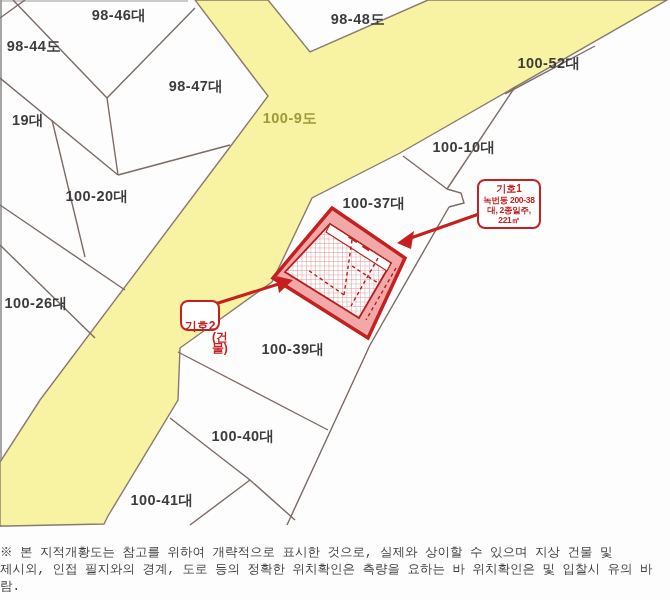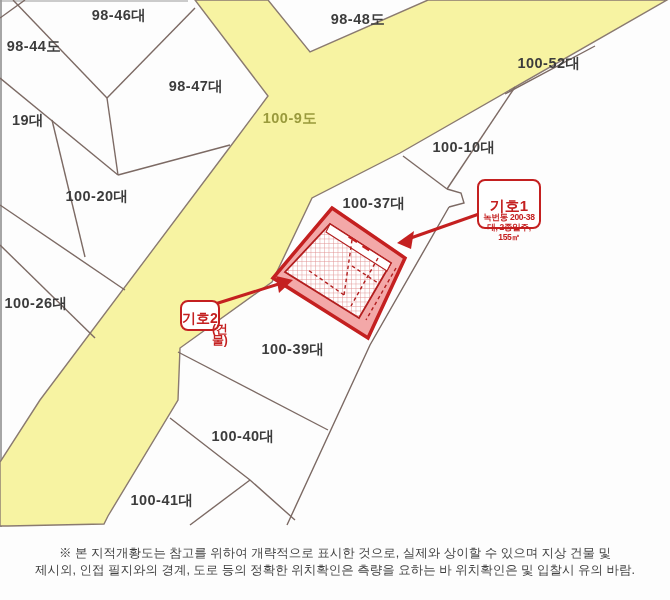--- a/index.html
+++ b/index.html
@@ -5,27 +5,27 @@
   html,body{margin:0;padding:0;background:#fdfdfd;}
   .page{position:relative;width:670px;height:600px;background:#fdfdfd;overflow:hidden;
         font-family:"Liberation Sans","DejaVu Sans",sans-serif;}
   .map-wrap{position:absolute;left:0;top:0;width:670px;height:540px;}
   svg{position:absolute;left:0;top:0;}
   .parcel-label{font-family:"Liberation Sans","DejaVu Sans",sans-serif;
      font-size:14.5px;font-weight:bold;fill:#3c3c3c;letter-spacing:0.5px;}
   .road-label{font-size:14.5px;font-weight:bold;fill:#9a9a3c;letter-spacing:0.5px;}
   .callout{position:absolute;background:#fff;border:2.5px solid #c42020;border-radius:8px;
      color:#c42020;text-align:center;font-weight:bold;box-sizing:border-box;}
-  .callout .t{font-size:15px;line-height:12px;margin-top:19px;}
+  .callout .t{font-size:10px;line-height:12px;margin-top:2px;}
   .callout .l{font-size:8.5px;line-height:10px;letter-spacing:-0.3px;}
-  .callout2 .t{font-size:14px;line-height:12px;margin-top:10px;}
+  .callout2 .t{font-size:12px;line-height:12px;margin-top:18px;}
   .callout2 .l{font-size:12px;line-height:11px;margin-left:30px;}
   .footer{position:absolute;left:0;top:540px;width:670px;height:60px;
-     color:#3f3f3f;font-size:12.5px;line-height:17px;text-align:center;
-     font-family:Liberation Sans, sans-serif;padding-top:5px;box-sizing:border-box;}
+     color:#3f3f3f;font-size:12.5px;line-height:17px;text-align:left;
+     font-family:Liberation Mono, monospace;padding-top:5px;box-sizing:border-box;}
 </style>
 </head>
 <body>
 
 <div class="page">
   <div class="map-wrap">
     <svg width="670" height="540" viewBox="0 0 670 540">
       <defs>
         <pattern id="hatch" width="4.5" height="4.5" patternUnits="userSpaceOnUse">
           <rect width="4.5" height="4.5" fill="#ffffff"></rect>
@@ -96,21 +96,21 @@
       <text class="parcel-label" x="36" y="308" text-anchor="middle">100-26대</text>
       <text class="parcel-label" x="293" y="354" text-anchor="middle">100-39대</text>
       <text class="parcel-label" x="243" y="441" text-anchor="middle">100-40대</text>
       <text class="parcel-label" x="162" y="505" text-anchor="middle">100-41대</text>
     </svg>
 
     <div class="callout" style="left:477px;top:179px;width:64px;height:50px;">
       <div class="t">기호1</div>
       <div class="l">녹번동 200-38</div>
       <div class="l">대, 2종일주,</div>
-      <div class="l">155㎡</div>
+      <div class="l">221㎡</div>
     </div>
 
     <div class="callout callout2" style="left:180px;top:300px;width:40px;height:31px;">
       <div class="t">기호2</div>
       <div class="l">(건물)</div>
     </div>
   </div>
 
   <div class="footer">
     <div>※ 본 지적개황도는 참고를 위하여 개략적으로 표시한 것으로, 실제와 상이할 수 있으며 지상 건물 및</div>

